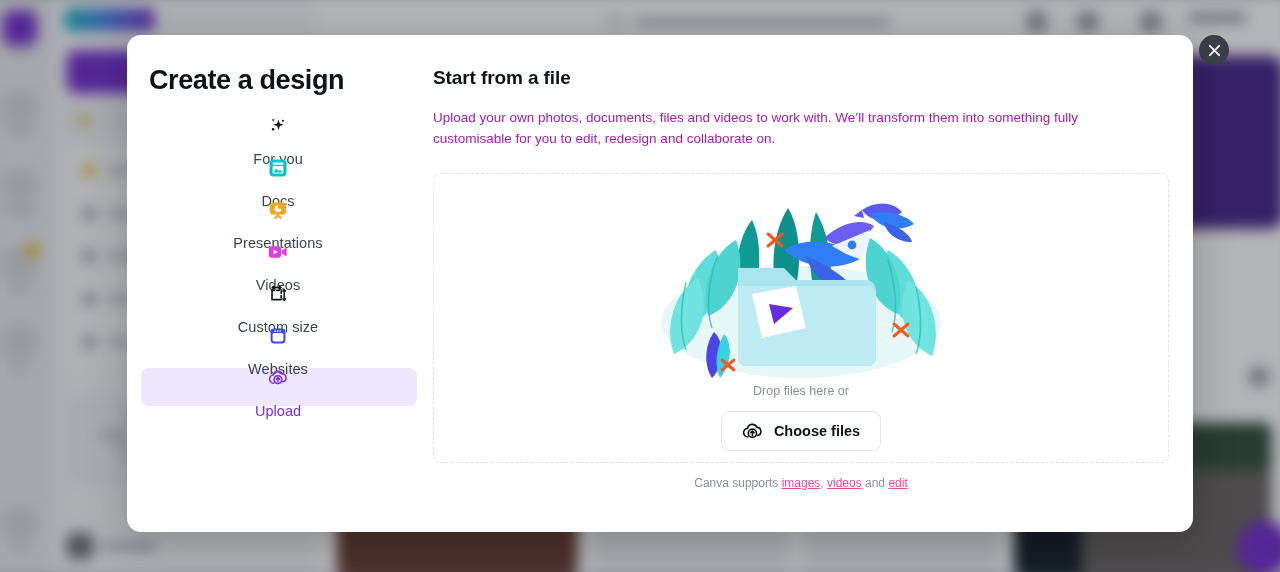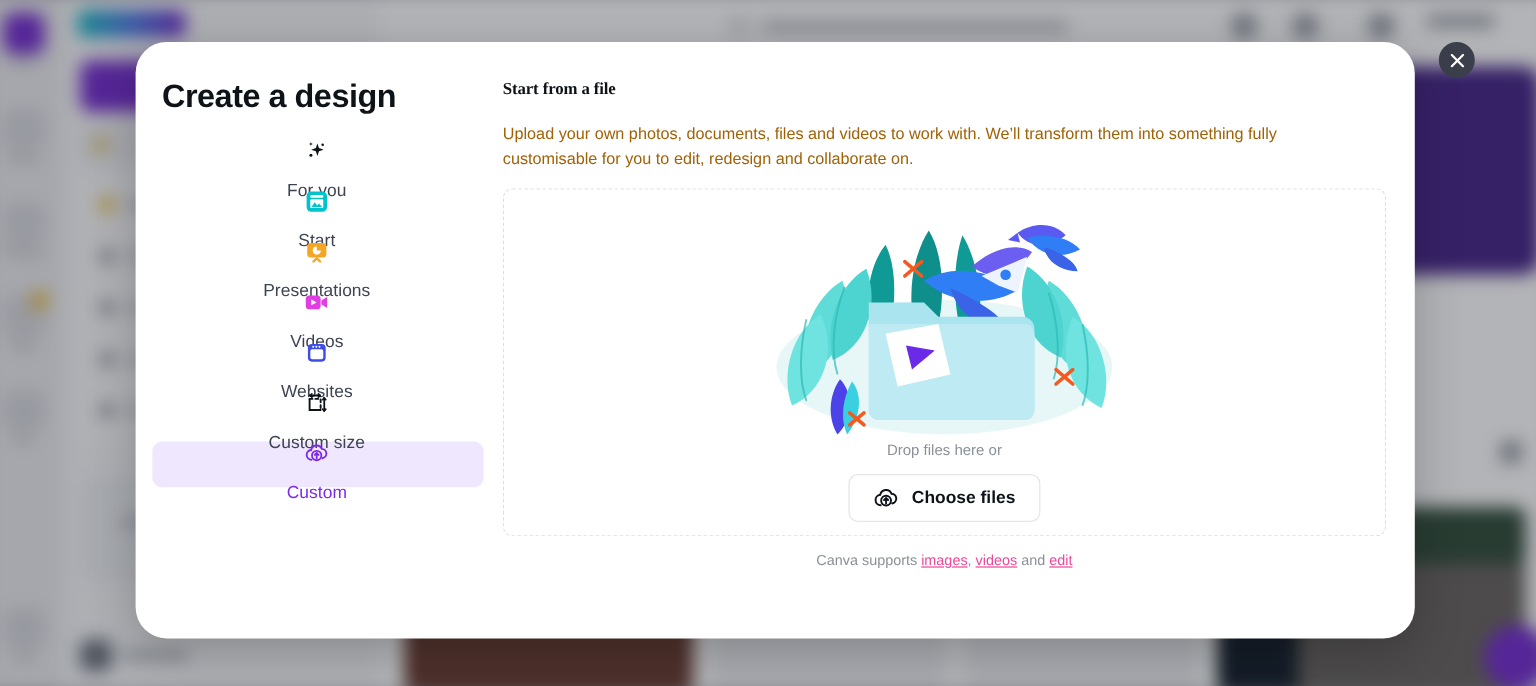--- a/index.html
+++ b/index.html
@@ -124,22 +124,22 @@
   }
   .bg-grid-ico {
     position:absolute; right:24px; top:310px; width:18px;height:18px;
     background:#9aa0aa; border-radius:3px;
   }
 
   
   .scrim { position:absolute; inset:0; background:rgba(19,22,31,0.32); }
 
   .modal {
-    position:absolute; left:113px; top:35px; width:1066px; height:497px;
-    background:#ffffff; border-radius:26px;
+    position:absolute; left:127px; top:35px; width:1066px; height:497px;
+    background:#ffffff; border-radius:14px;
     box-shadow:0 10px 40px rgba(0,0,0,0.22);
     overflow:hidden;
   }
 
   .close-btn {
     position:absolute; left:1199px; top:35px; width:30px; height:30px;
     border-radius:50%; background:#3a3f4b; border:none; cursor:pointer;
     display:flex; align-items:center; justify-content:center;
     color:#ffffff; font-size:15px; line-height:1;
   }
@@ -168,27 +168,26 @@
     width:20px; height:20px; flex:0 0 20px;
     display:flex; align-items:center; justify-content:center;
   }
 
   
   .mod-right {
     position:absolute; left:306px; top:0; right:0; bottom:0;
     padding:32px 24px 0 0;
   }
   .sec-title {
-    font-size:14px; font-weight:700; color:#0e1318; letter-spacing:-.1px;
+    font-size:19px; font-weight:700; color:#0e1318; letter-spacing:-.1px;
     margin-bottom:18px;
-    font-family:Liberation Serif, serif;
   }
   .sec-desc {
-    font-size:13.5px; line-height:21px; color:#a16207;
-    max-width:712px; margin-bottom:14px;
+    font-size:13.5px; line-height:21px; color:#a21caf;
+    max-width:712px; margin-bottom:24px;
   }
   .dropzone {
     height:290px; border:1px dashed #dcdfe4; border-radius:8px;
     display:flex; flex-direction:column; align-items:center;
     justify-content:flex-start; padding-top:8px;
   }
   .illus { width:290px; height:200px; }
   .drop-hint { font-size:12.5px; color:#8b9098; margin-top:2px; }
   .choose-btn {
     margin-top:13px; height:40px; padding:0 20px;
@@ -326,21 +325,21 @@
 
       <div class="menu-item">
         <span class="mi-icon">
           <svg width="18" height="18" viewBox="0 0 18 18">
             <rect x="0.5" y="0.5" width="17" height="17" rx="4" fill="#00c4cc"></rect>
             <rect x="3.6" y="3.6" width="10.8" height="2.2" rx="0.8" fill="#ffffff"></rect>
             <rect x="3.6" y="7" width="10.8" height="7.4" rx="1" fill="#ffffff"></rect>
             <path d="M4.6 13.4 L7.2 9.6 L9.4 12.3 L10.9 10.6 L13.4 13.4 Z" fill="#00c4cc"></path>
           </svg>
         </span>
-        <span class="mi-label">Start</span>
+        <span class="mi-label">Docs</span>
       </div>
 
 
       <div class="menu-item">
         <span class="mi-icon">
           <svg width="18" height="18" viewBox="0 0 18 18">
             <rect x="1" y="1.6" width="16" height="12" rx="3.2" fill="#f5a623"></rect>
             <path d="M9 4.4 a3.4 3.4 0 1 0 3.4 3.4 h-3.4 Z" fill="#ffffff"></path>
             <path d="M9 14.2 L6.2 17 M9 14.2 L11.8 17" stroke="#f5a623" stroke-width="1.9" stroke-linecap="round"></path>
           </svg>
@@ -351,58 +350,58 @@
 
       <div class="menu-item">
         <span class="mi-icon">
           <svg width="20" height="18" viewBox="0 0 20 18">
             <rect x="0.8" y="3.2" width="12.4" height="11.6" rx="3" fill="#e23de2"></rect>
             <path d="M13.8 7.4 L18.6 4.4 v9.2 L13.8 10.6 Z" fill="#e23de2"></path>
             <path d="M5.4 6.6 L9.8 9 L5.4 11.4 Z" fill="#ffffff"></path>
           </svg>
         </span>
         <span class="mi-label">Videos</span>
-      </div>
-
-      <div class="menu-item">
-        <span class="mi-icon">
-          <svg width="18" height="18" viewBox="0 0 18 18">
-            <rect x="1.6" y="1.6" width="14.8" height="14.8" rx="3.4" fill="#3d4ce8"></rect>
-            <rect x="3.6" y="6" width="10.8" height="8.4" rx="1.6" fill="#ffffff"></rect>
-            <circle cx="6" cy="4" r="0.85" fill="#ffffff"></circle>
-            <circle cx="8.6" cy="4" r="0.85" fill="#ffffff"></circle>
-            <circle cx="11.2" cy="4" r="0.85" fill="#ffffff"></circle>
-          </svg>
-        </span>
-        <span class="mi-label">Websites</span>
       </div>
 
       <div class="menu-item">
         <span class="mi-icon">
           <svg width="20" height="20" viewBox="0 0 20 20">
             <path d="M4 6.4 V15.6 H13.2" stroke="#0e1318" stroke-width="1.6" fill="none" stroke-linecap="round"></path>
             <path d="M4 6.4 H13.2 V15.6" stroke="#0e1318" stroke-width="1.6" fill="none" stroke-linecap="round" stroke-dasharray="2.4 2.4"></path>
             <path d="M4.4 3.6 H12.8" stroke="#0e1318" stroke-width="1.5" stroke-linecap="round"></path>
             <path d="M4.4 3.6 l1.5 -1.3 M4.4 3.6 l1.5 1.3 M12.8 3.6 l-1.5 -1.3 M12.8 3.6 l-1.5 1.3" stroke="#0e1318" stroke-width="1.4" stroke-linecap="round" fill="none"></path>
             <path d="M16.2 5.6 V16.4" stroke="#0e1318" stroke-width="1.5" stroke-linecap="round"></path>
             <path d="M16.2 5.6 l-1.3 1.5 M16.2 5.6 l1.3 1.5 M16.2 16.4 l-1.3 -1.5 M16.2 16.4 l1.3 -1.5" stroke="#0e1318" stroke-width="1.4" stroke-linecap="round" fill="none"></path>
           </svg>
         </span>
         <span class="mi-label">Custom size</span>
       </div>
 
+      <div class="menu-item">
+        <span class="mi-icon">
+          <svg width="18" height="18" viewBox="0 0 18 18">
+            <rect x="1.6" y="1.6" width="14.8" height="14.8" rx="3.4" fill="#3d4ce8"></rect>
+            <rect x="3.6" y="6" width="10.8" height="8.4" rx="1.6" fill="#ffffff"></rect>
+            <circle cx="6" cy="4" r="0.85" fill="#ffffff"></circle>
+            <circle cx="8.6" cy="4" r="0.85" fill="#ffffff"></circle>
+            <circle cx="11.2" cy="4" r="0.85" fill="#ffffff"></circle>
+          </svg>
+        </span>
+        <span class="mi-label">Websites</span>
+      </div>
+
       <div class="menu-item active">
         <span class="mi-icon">
           <svg width="20" height="20" viewBox="0 0 20 20">
             <path d="M5.6 15.2 a4.1 4.1 0 0 1 -0.35 -8.18 A4.7 4.7 0 0 1 14.2 6.1 a3.9 3.9 0 0 1 0.5 7.75" stroke="#7d2ae8" stroke-width="1.55" fill="none" stroke-linecap="round"></path>
             <circle cx="9.9" cy="11.6" r="3.9" stroke="#7d2ae8" stroke-width="1.55" fill="none"></circle>
             <path d="M9.9 13.8 V9.6 M8.3 11.1 L9.9 9.5 L11.5 11.1" stroke="#7d2ae8" stroke-width="1.5" fill="none" stroke-linecap="round" stroke-linejoin="round"></path>
           </svg>
         </span>
-        <span class="mi-label">Custom</span>
+        <span class="mi-label">Upload</span>
       </div>
 
 
     </div>
   </div>
 
   <div class="mod-right">
     <div class="sec-title">Start from a file</div>
     <div class="sec-desc">Upload your own photos, documents, files and videos to work with. We’ll transform them into something fully customisable for you to edit, redesign and collaborate on.</div>
 

